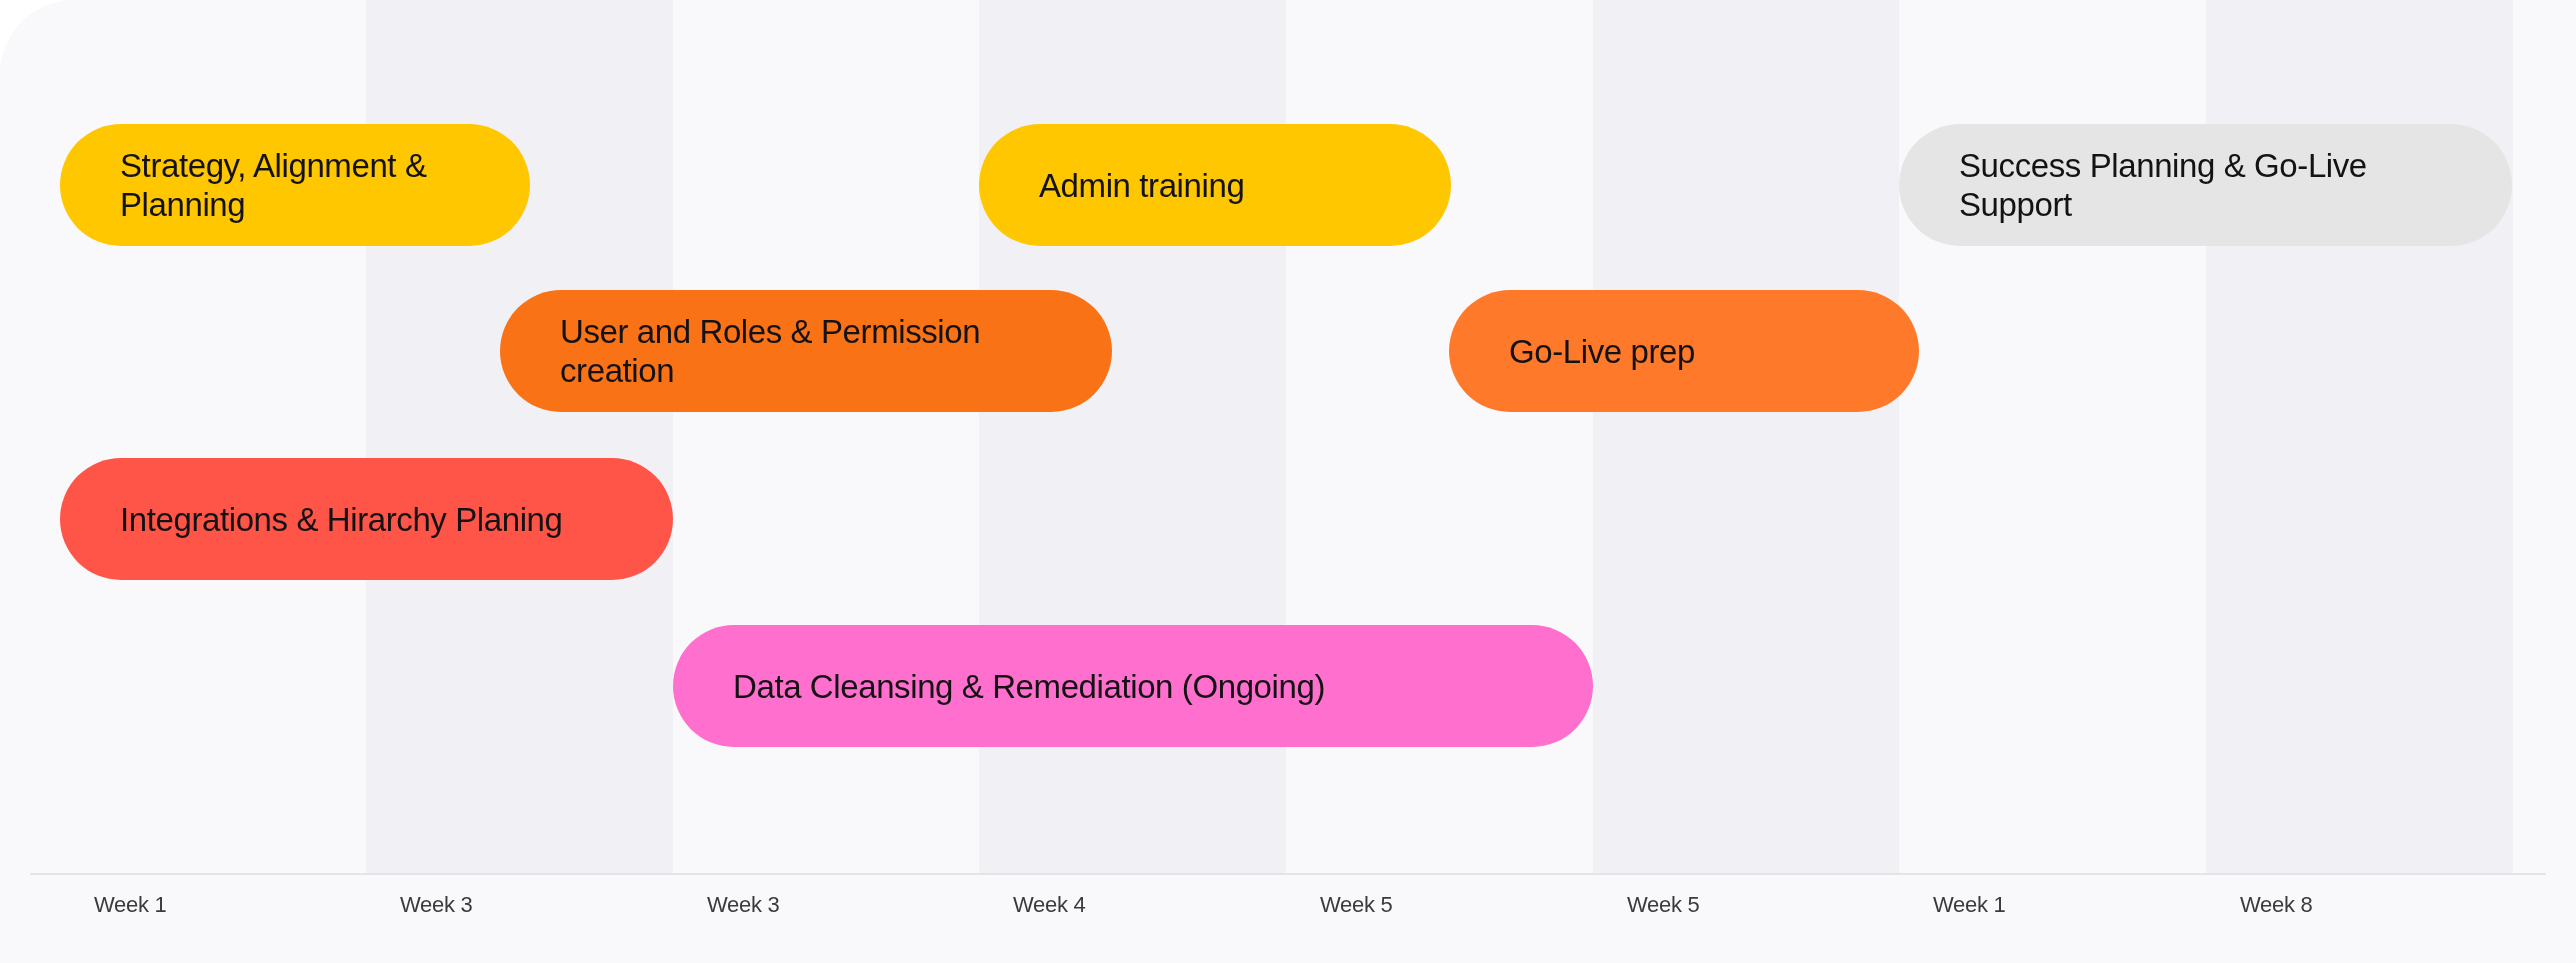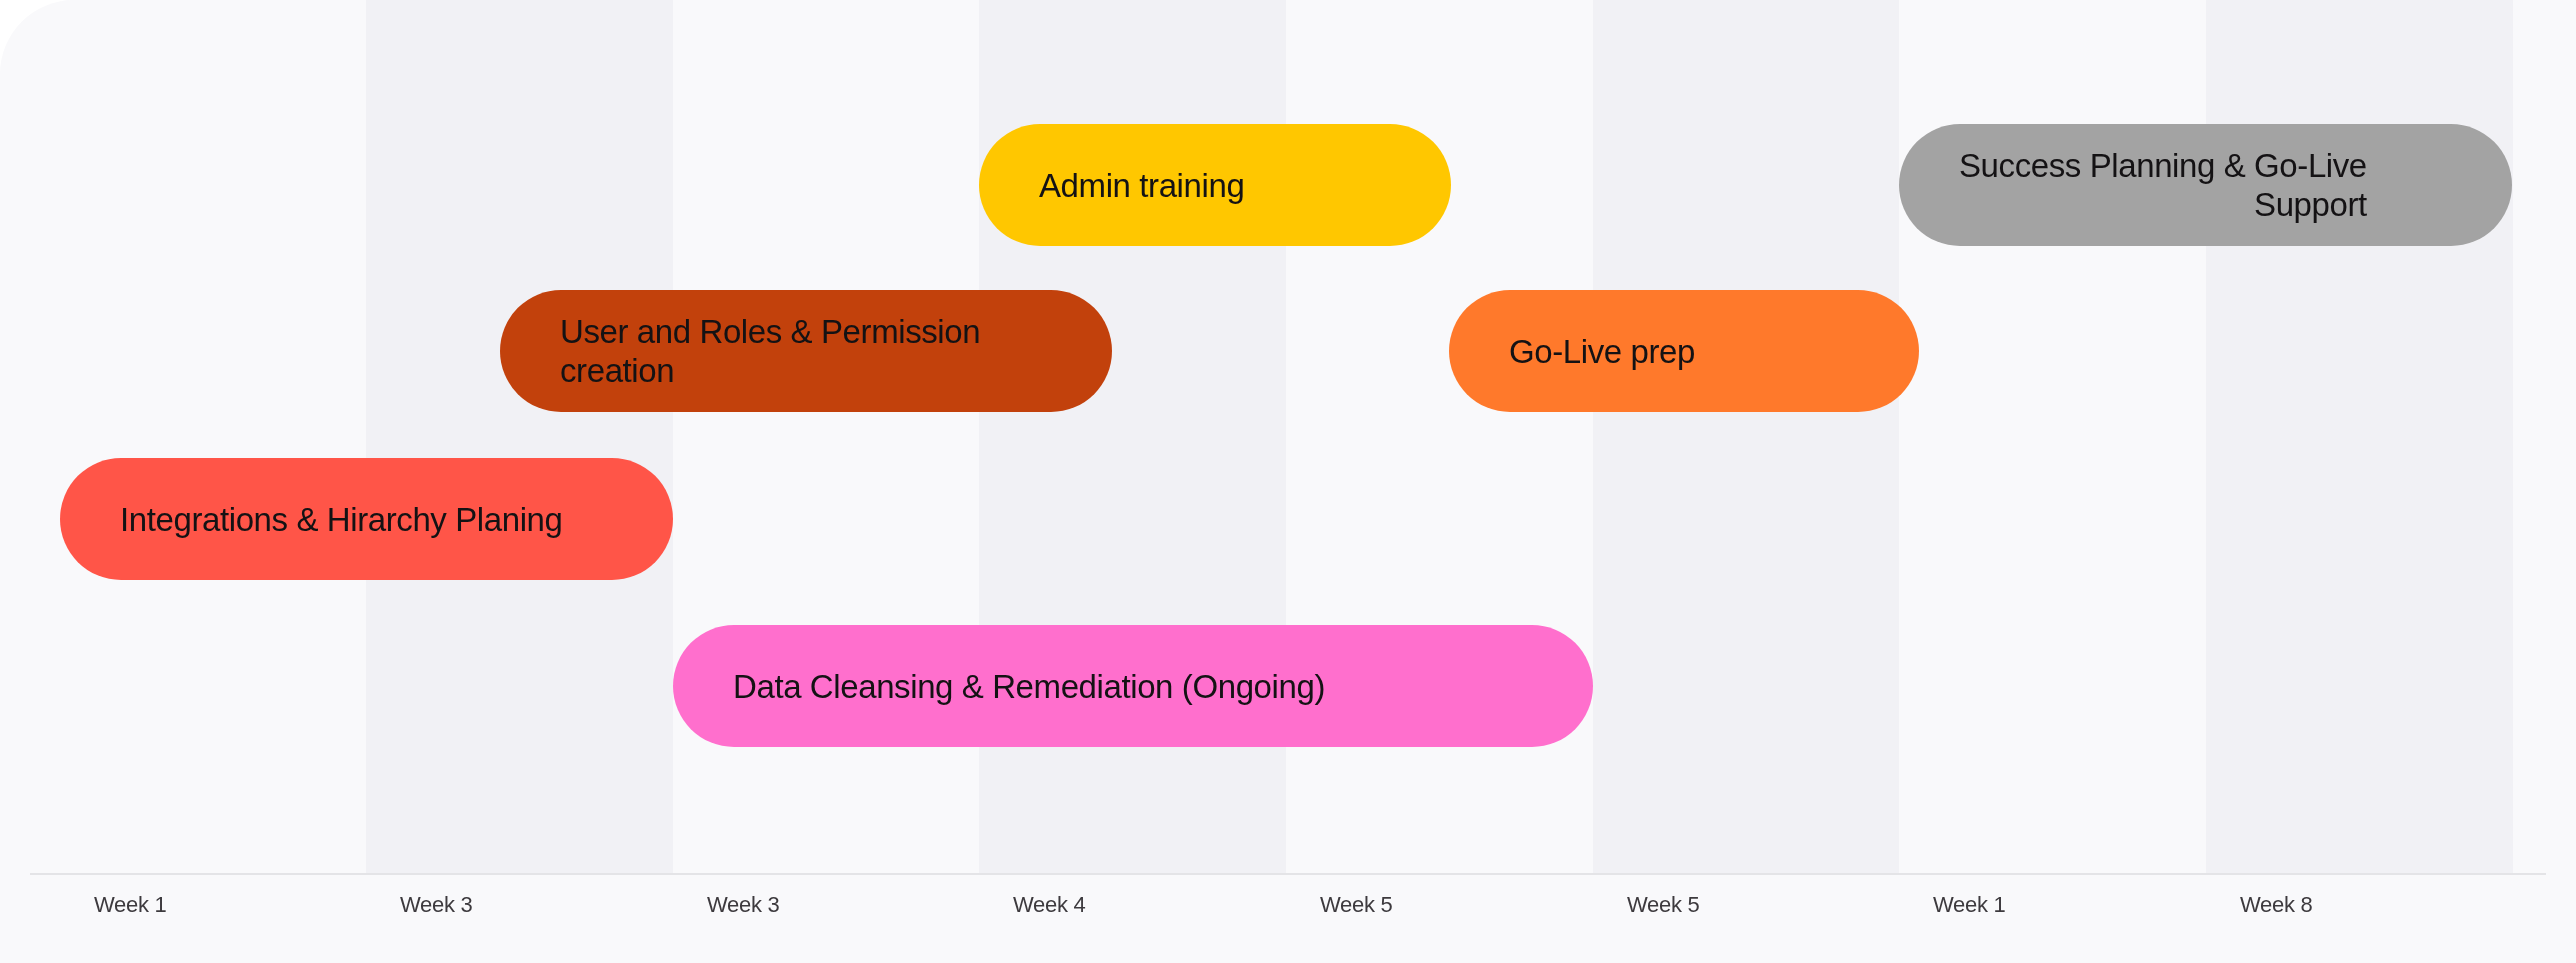--- a/index.html
+++ b/index.html
@@ -53,31 +53,37 @@
 
   <div class="col plain" style="left:60px;width:307px;"></div>
   <div class="col shade" style="left:366px;width:307px;"></div>
   <div class="col plain" style="left:673px;width:307px;"></div>
   <div class="col shade" style="left:979px;width:307px;"></div>
   <div class="col plain" style="left:1286px;width:307px;"></div>
   <div class="col shade" style="left:1593px;width:307px;"></div>
   <div class="col plain" style="left:1899px;width:307px;"></div>
   <div class="col shade" style="left:2206px;width:307px;"></div>
 
+  <div class="bar" style="left:60px;top:124px;width:470px;background:#ffc700;">
+    <div class="bar-label">
+      <div>Strategy, Alignment &amp;</div>
+      <div>Planning</div>
+    </div>
+  </div>
   <div class="bar" style="left:979px;top:124px;width:472px;background:#ffc700;">
     <div class="bar-label">Admin training</div>
   </div>
-  <div class="bar" style="left:1899px;top:124px;width:613px;background:#a3a3a3;text-align:right;">
+  <div class="bar" style="left:1899px;top:124px;width:613px;background:#e5e5e5;">
     <div class="bar-label">
       <div>Success Planning &amp; Go-Live</div>
       <div>Support</div>
     </div>
   </div>
 
-  <div class="bar" style="left:500px;top:290px;width:612px;background:#c2410c;">
+  <div class="bar" style="left:500px;top:290px;width:612px;background:#f97316;">
     <div class="bar-label">
       <div>User and Roles &amp; Permission</div>
       <div>creation</div>
     </div>
   </div>
   <div class="bar" style="left:1449px;top:290px;width:470px;background:#ff792b;">
     <div class="bar-label">Go-Live prep</div>
   </div>
 
   <div class="bar" style="left:60px;top:458px;width:613px;background:#ff5548;">

